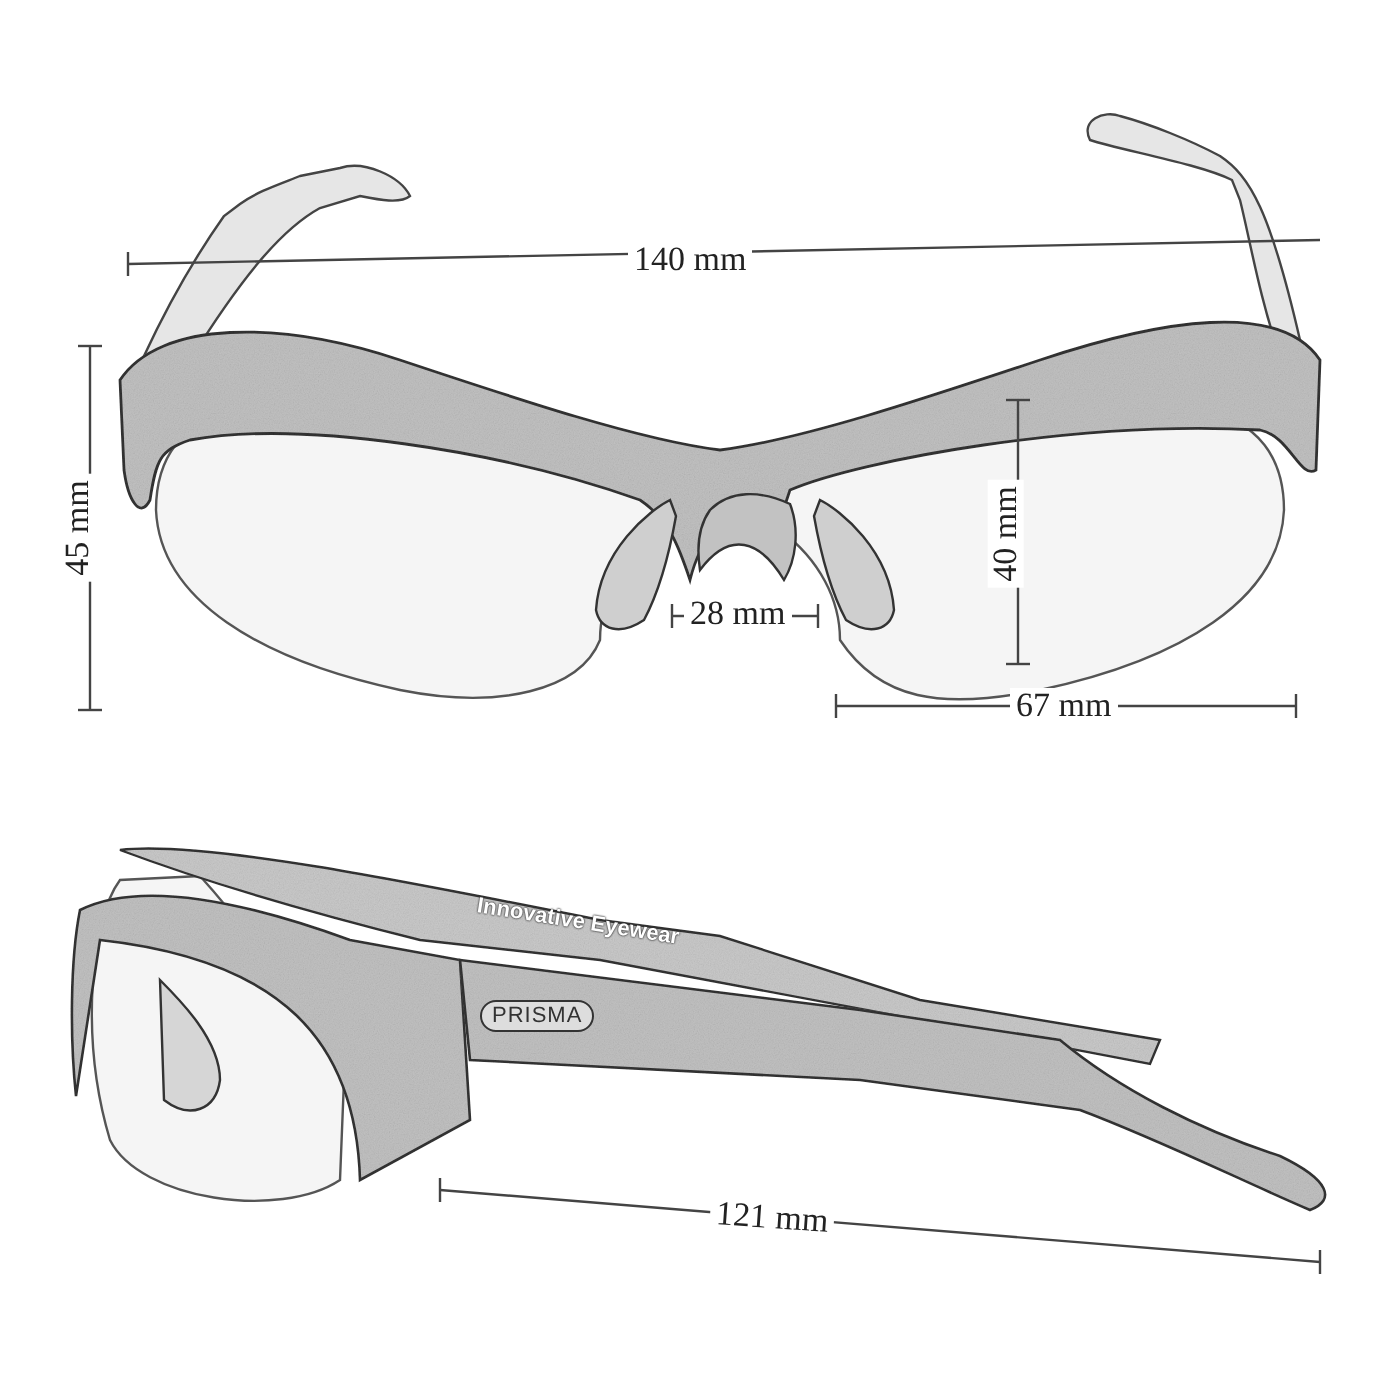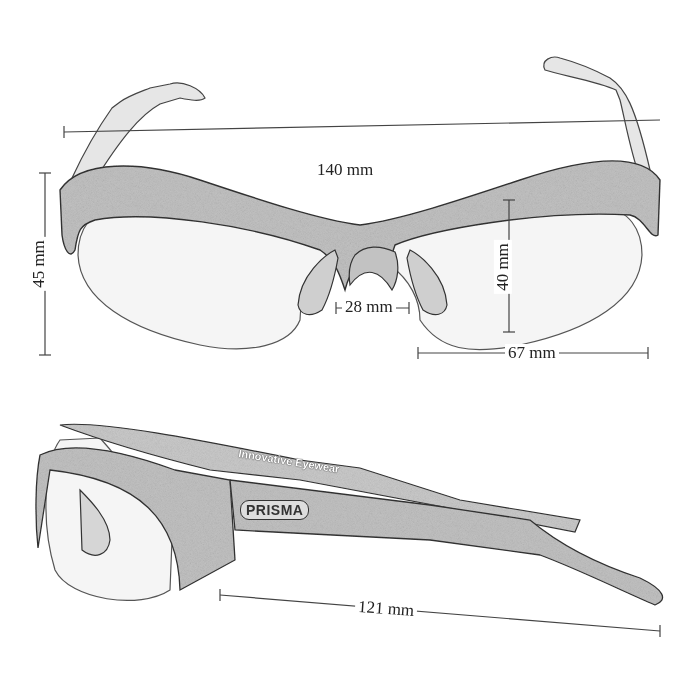--- a/index.html
+++ b/index.html
@@ -1,21 +1,21 @@
 <!DOCTYPE html>
 <html><head>
 <meta charset="utf-8">
 <style>
   html, body { margin:0; padding:0; background:#ffffff; }
   body { width:700px; height:700px; position:relative; overflow:hidden; font-family:"Liberation Serif", serif; }
   svg { position:absolute; left:0; top:0; }
   .dim-label { position:absolute; font-family:"Liberation Serif", serif; font-size:17px; color:#222; background:#fff; padding:0 3px; line-height:18px; white-space:nowrap; }
   .vert { transform-origin: center center; transform: rotate(-90deg); }
   .logo-text { position:absolute; font-family:"Liberation Sans", sans-serif; font-weight:bold; color:#fff; text-shadow:0 0 1px #333,0 0 1px #333; font-size:11px; }
-  .prisma { position:absolute; font-family:"Liberation Sans", sans-serif; font-weight:bold; font-size:14px; color:#333; border:1.5px solid #333; border-radius:9px; padding:1px 5px; background:#ddd; letter-spacing:0.5px;text-align:right; }
+  .prisma { position:absolute; font-family:"Liberation Sans", sans-serif; font-weight:normal; font-size:11px; color:#333; border:1.5px solid #333; border-radius:9px; padding:1px 5px; background:#ddd; letter-spacing:0.5px;text-align:right; }
 </style>
 </head>
 <body>
 
 <svg width="700" height="700" viewBox="0 0 700 700">
   <defs>
     <filter id="grain">
       <feTurbulence type="fractalNoise" baseFrequency="1.6" numOctaves="2" result="n"></feTurbulence>
       <feColorMatrix type="saturate" values="0"></feColorMatrix>
       <feComponentTransfer>
@@ -66,21 +66,21 @@
     <path d="M80 490 C 90 500, 110 520, 110 540 C 108 555, 95 560, 82 550 Z" fill="#d6d6d6" stroke="#333" stroke-width="1.2"></path>
 
     <g stroke="#444" stroke-width="1.2" fill="none">
       <line x1="220" y1="595" x2="660" y2="631"></line>
       <line x1="220" y1="589" x2="220" y2="601"></line>
       <line x1="660" y1="625" x2="660" y2="637"></line>
     </g>
   </g>
 </svg>
 
-<div class="dim-label" style="left:314px;top:121px;margin-top:40px;">140 mm</div>
+<div class="dim-label" style="left:314px;top:121px;">140 mm</div>
 <div class="dim-label vert" style="left:12px;top:255px;">45 mm</div>
 <div class="dim-label vert" style="left:476px;top:258px;">40 mm</div>
 <div class="dim-label" style="left:342px;top:298px;">28 mm</div>
 <div class="dim-label" style="left:505px;top:344px;text-align:right;">67 mm</div>
 
 <div class="logo-text" style="left:238px;top:455px;transform:rotate(9deg);">Innovative Eyewear</div>
 <div class="prisma" style="left:240px;top:500px;">PRISMA</div>
 <div class="dim-label" style="left:355px;top:600px;transform:rotate(4deg);">121 mm</div>
 
 </body></html>

